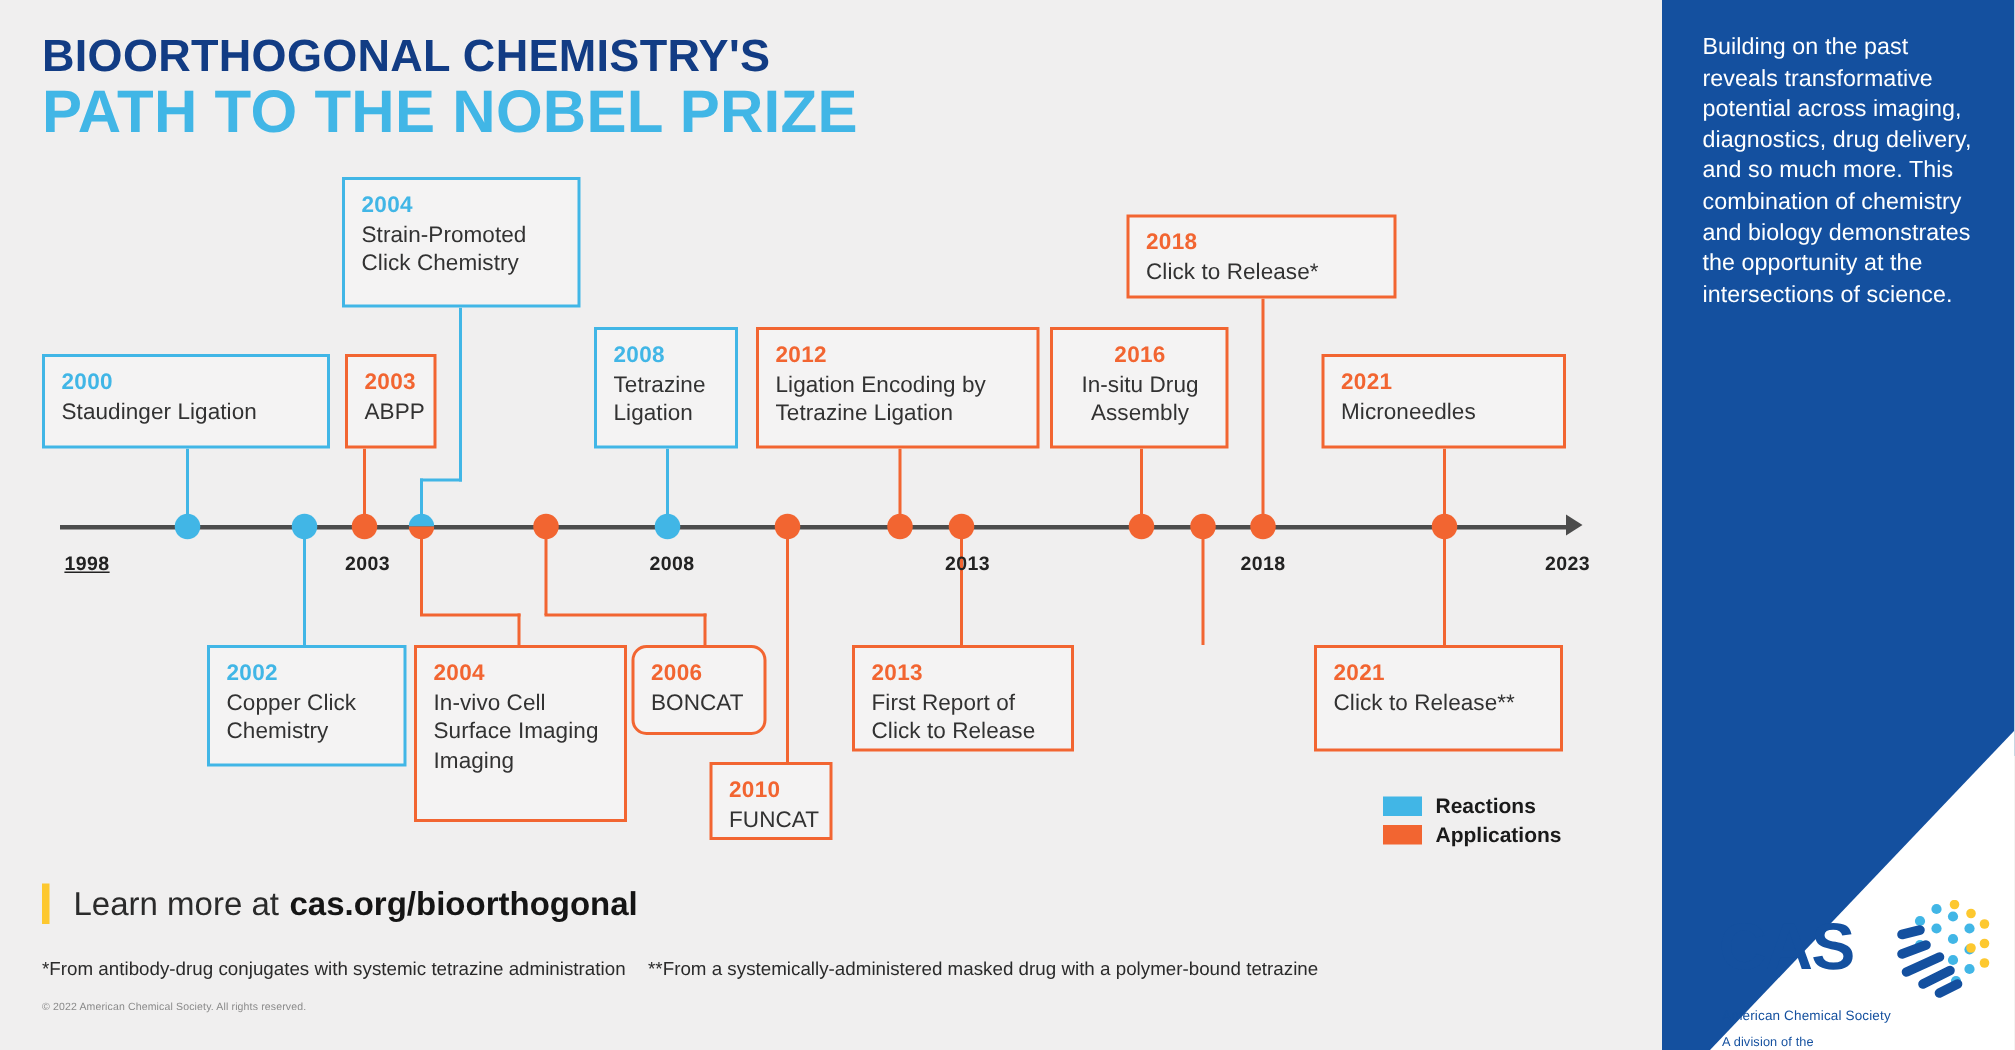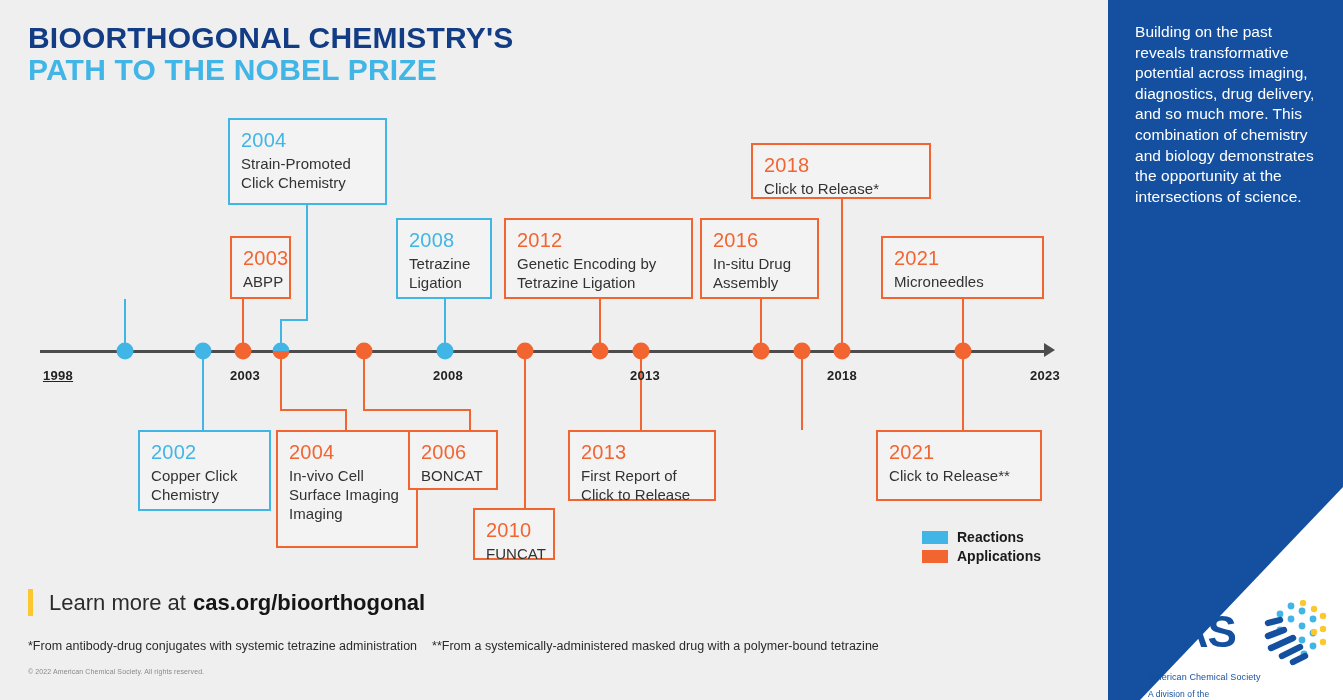--- a/index.html
+++ b/index.html
@@ -10,22 +10,22 @@
     -webkit-font-smoothing:antialiased;
   }
   #root{position:relative;width:1343px;height:504px;background:#0369a1;}
 
   
   .main{position:absolute;left:0;top:0;width:1100px;height:700px;background:#f0efef;}
 
   .title{position:absolute;left:28px;top:22px;}
   .title .l1{display:block;font-size:30px;font-weight:bold;letter-spacing:.2px;
     color:#123c84;line-height:1.08;}
-  .title .l2{display:block;font-size:30px;font-weight:bold;letter-spacing:.2px;
-    color:#41b6e6;line-height:1.08;}
+  .title .l2{display:block;font-size:40px;font-weight:bold;letter-spacing:.2px;
+    color:#41b6e6;line-height:1.08;text-align:right;}
 
   
   .axis{position:absolute;left:40px;top:350px;width:1010px;height:3px;background:#4c4c4c;}
   .axis-arrow{position:absolute;left:1044px;top:343px;width:0;height:0;
     border-top:7px solid transparent;border-bottom:7px solid transparent;
     border-left:11px solid #4c4c4c;}
   .tick{position:absolute;top:368px;font-size:13px;font-weight:bold;color:#222;
     transform:translateX(-50%);letter-spacing:.3px;}
 
   .dot{position:absolute;width:17px;height:17px;border-radius:50%;
@@ -38,21 +38,21 @@
   
   .conn{position:absolute;background:#41b6e6;}
   .conn.o{background:#f26531;}
   .conn.v{width:2px;}
   .conn.h{height:2px;}
 
   
   .card{position:absolute;background:#f4f3f3;border:2px solid #41b6e6;
     box-sizing:border-box;padding:7px 10px 8px 11px;}
   .card.app{border-color:#f26531;}
-  .card .yr{display:block;font-size:20px;font-weight:normal;color:#41b6e6;
+  .card .yr{display:block;font-size:15px;font-weight:bold;color:#41b6e6;
     line-height:1.35;letter-spacing:.2px;}
   .card.app .yr{color:#f26531;}
   .card .lbl{display:block;font-size:15px;color:#323232;line-height:1.28;
     letter-spacing:.05px;}
 
   
   .legend{position:absolute;left:922px;top:529px;}
   .legend .row{display:flex;align-items:center;margin-bottom:3px;}
   .legend .sw{width:26px;height:13px;margin-right:9px;}
   .legend .sw.blue{background:#41b6e6;}
@@ -151,45 +151,49 @@
     <div class="dot orange" style="left:364px;"></div>
     <div class="dot blue" style="left:445px;"></div>
     <div class="dot orange" style="left:525px;"></div>
     <div class="dot orange" style="left:600px;"></div>
     <div class="dot orange" style="left:641px;"></div>
     <div class="dot orange" style="left:761px;"></div>
     <div class="dot orange" style="left:802px;"></div>
     <div class="dot orange" style="left:842px;"></div>
     <div class="dot orange" style="left:963px;"></div>
 
+    <div class="card" style="left:28px;top:236px;width:192px;height:63px;">
+      <span class="yr">2000</span>
+      <span class="lbl">Staudinger Ligation</span>
+    </div>
 
     <div class="card app" style="left:230px;top:236px;width:61px;height:63px;">
       <span class="yr">2003</span>
       <span class="lbl">ABPP</span>
     </div>
 
     <div class="card" style="left:228px;top:118px;width:159px;height:87px;">
       <span class="yr">2004</span>
       <span class="lbl">Strain-Promoted</span>
       <span class="lbl">Click Chemistry</span>
     </div>
 
     <div class="card" style="left:396px;top:218px;width:96px;height:81px;">
       <span class="yr">2008</span>
       <span class="lbl">Tetrazine</span>
       <span class="lbl">Ligation</span>
     </div>
 
     <div class="card app" style="left:504px;top:218px;width:189px;height:81px;">
       <span class="yr">2012</span>
-      <span class="lbl">Genetic Encoding by</span>
+      <span class="lbl">Ligation Encoding by</span>
       <span class="lbl">Tetrazine Ligation</span>
     </div>
 
-    <div class="card app" style="left:700px;top:218px;width:119px;height:81px;">
+    <div class="card app" style="left:700px;top:218px;width:119px;height:81px;text-align:center;">
       <span class="yr">2016</span>
       <span class="lbl">In-situ Drug</span>
       <span class="lbl">Assembly</span>
     </div>
 
     <div class="card app" style="left:751px;top:143px;width:180px;height:56px;">
       <span class="yr">2018</span>
       <span class="lbl">Click to Release*</span>
     </div>
 
@@ -204,21 +208,21 @@
       <span class="lbl">Chemistry</span>
     </div>
 
     <div class="card app" style="left:276px;top:430px;width:142px;height:118px;">
       <span class="yr">2004</span>
       <span class="lbl">In-vivo Cell</span>
       <span class="lbl">Surface Imaging</span>
       <span class="lbl">Imaging</span>
     </div>
 
-    <div class="card app" style="left:408px;top:430px;width:90px;height:60px;">
+    <div class="card app" style="left:421px;top:430px;width:90px;height:60px;border-radius:10px;">
       <span class="yr">2006</span>
       <span class="lbl">BONCAT</span>
     </div>
 
     <div class="card app" style="left:473px;top:508px;width:82px;height:52px;">
       <span class="yr">2010</span>
       <span class="lbl">FUNCAT</span>
     </div>
 
     <div class="card app" style="left:568px;top:430px;width:148px;height:71px;">

